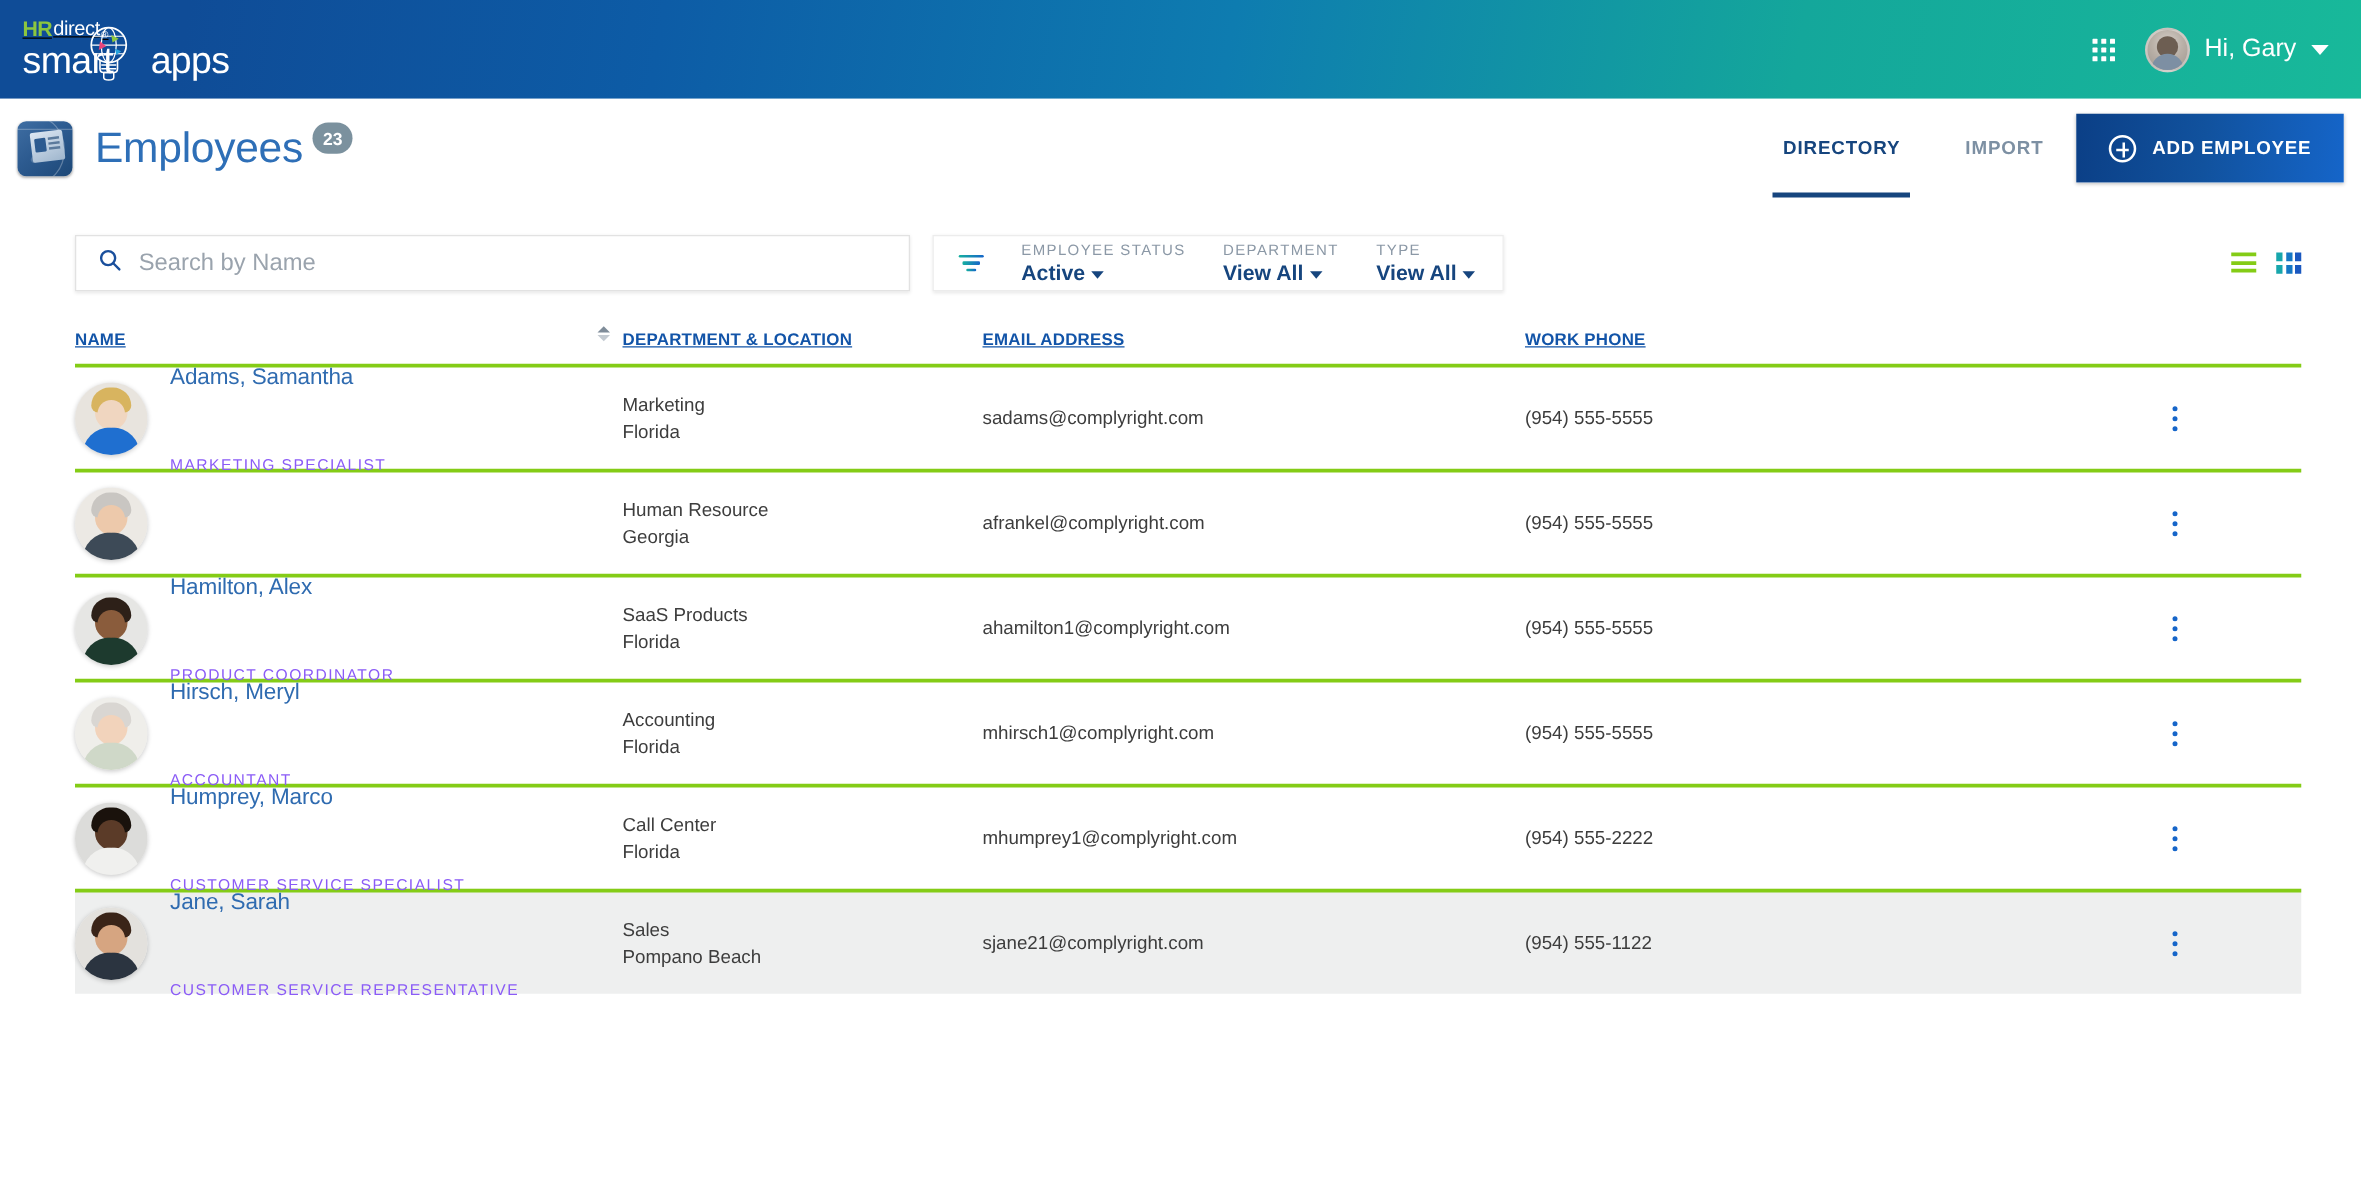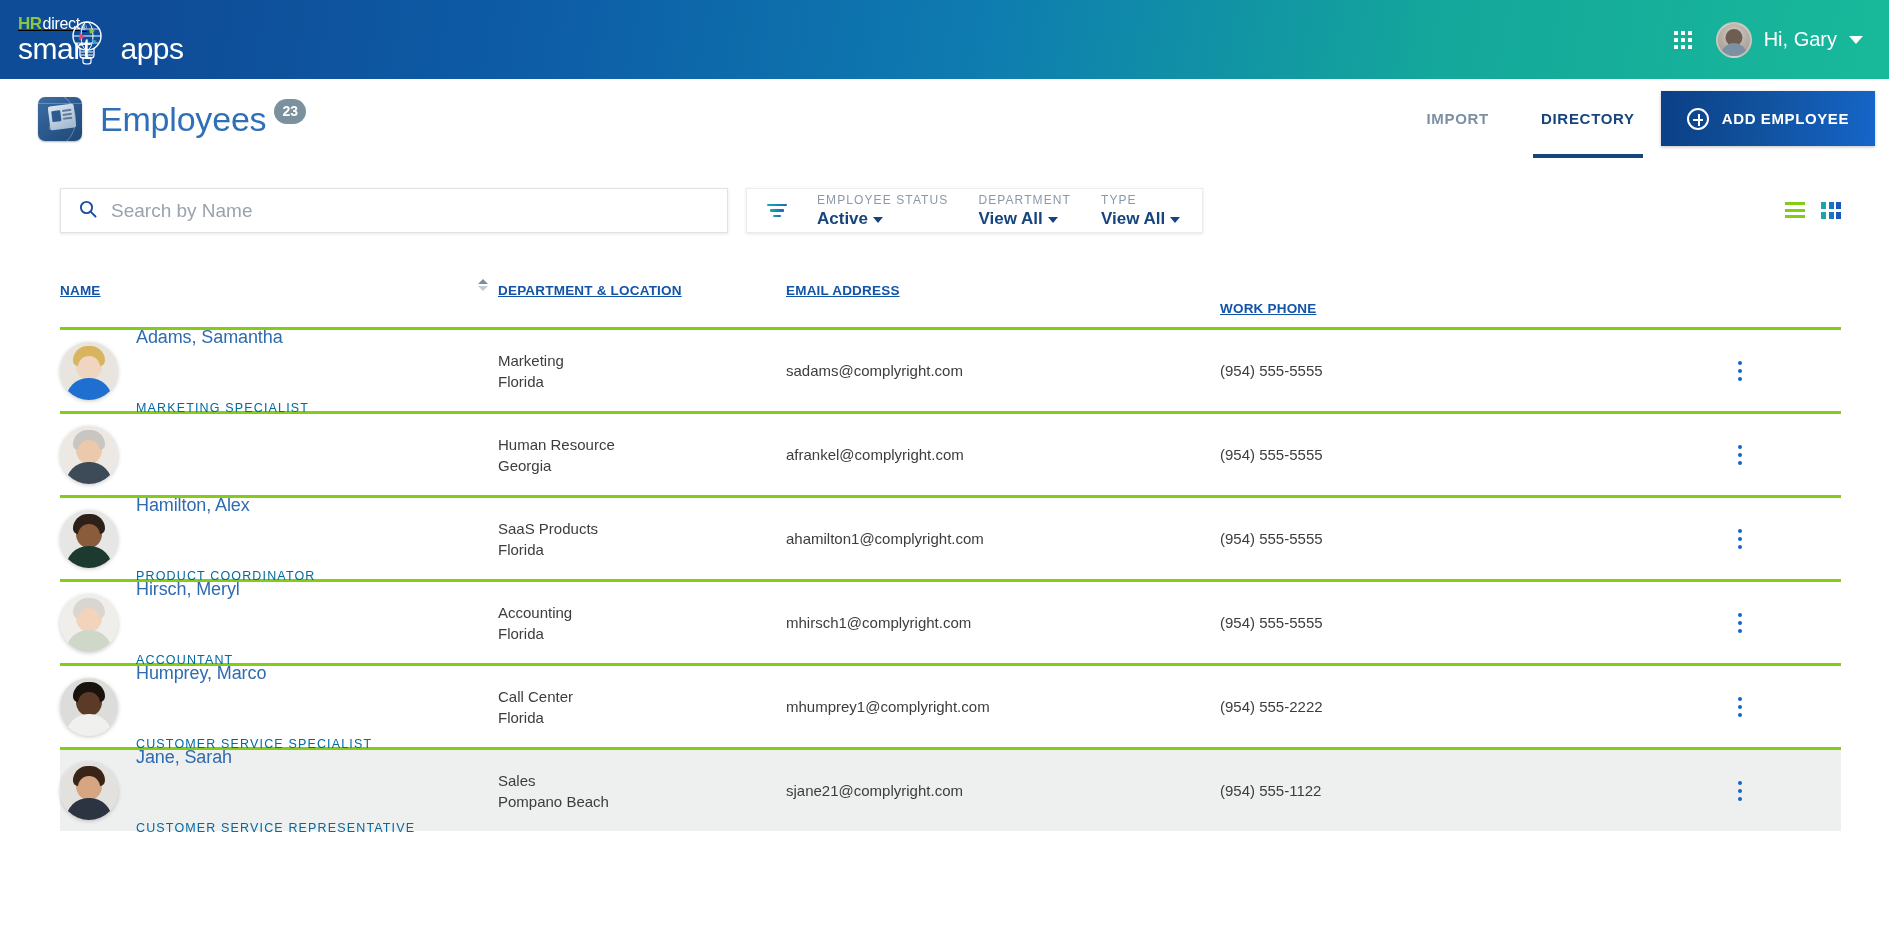--- a/index.html
+++ b/index.html
@@ -121,21 +121,20 @@
 
   
   .titlebar {
     height: 79px;
     display: flex;
     align-items: center;
     justify-content: space-between;
     padding: 0 0 0 14px;
     background: #fff;
     position: relative;
-    margin-left: 24px;
   }
   .title-left { display:flex; align-items:center; gap: 18px; }
   .app-icon {
     width: 44px; height: 44px; border-radius: 7px;
     background: linear-gradient(140deg, #3f6ea3 0%, #2d5b90 45%, #1d4877 100%);
     position: relative; overflow:hidden;
     box-shadow: 0 1px 2px rgba(0,0,0,.3);
   }
   .app-icon .globe {
     position:absolute; inset:0;
@@ -286,21 +285,21 @@
   }
   .th {
     font-size: 13.5px; font-weight: bold; color:#1254a8;
     letter-spacing: .2px;
     text-decoration: underline;
     cursor: pointer;
   }
   .col-name   { width: 438px; position:relative; }
   .col-dept   { width: 288px; }
   .col-email  { width: 434px; }
-  .col-phone  { width: 480px; margin-top: 36px; }
+  .col-phone  { width: 480px; }
   .col-menu   { width: 80px; display:flex; justify-content:center; }
   .sort-arrows {
     position:absolute; right: 10px; top: -2px;
     display:flex; flex-direction:column; gap:2px; cursor:pointer;
   }
   .sort-arrows .up {
     width:0;height:0;border-left:5px solid transparent;border-right:5px solid transparent;
     border-bottom:5px solid #7f8c99;
   }
   .sort-arrows .dn {
@@ -329,21 +328,21 @@
   .ava .body {
     position:absolute; left:50%; transform:translateX(-50%);
     border-radius: 22px 22px 0 0;
   }
   .name-wrap { display:flex; flex-direction:column; gap: 5px; }
   .emp-name {
     font-size: 18px; color: #2f6bb0; cursor:pointer;
     letter-spacing: -0.1px;
   }
   .emp-title {
-    font-size: 12.5px; color:#0369a1; letter-spacing: 1.15px; margin-top: 48px;
+    font-size: 12.5px; color:#8b5cf6; letter-spacing: 1.15px; margin-top: 48px;
   }
   .cell-dept { width: 288px; display:flex; flex-direction:column; gap:4px; }
   .dept-line { font-size: 15px; color:#3d3d3d; }
   .cell-email { width: 434px; font-size: 15px; color:#3d3d3d; }
   .cell-phone { width: 480px; font-size: 15px; color:#3d3d3d; }
   .cell-menu { width: 80px; display:flex; justify-content:center; }
   .kebab { display:flex; flex-direction:column; gap:4px; cursor:pointer; padding: 6px; }
   .kebab i { width:4px;height:4px;border-radius:50%;background:#1565c9; display:block;}
 </style>
 </head>
@@ -403,22 +402,22 @@
       <div class="globe"></div>
       <div class="card"></div>
     </div>
     <div>
       <span class="page-title">Employees</span><span class="count-badge">23</span>
     </div>
   </div>
 
   <div class="title-right">
     <div class="navtabs">
+      <div class="navtab active">DIRECTORY</div>
       <div class="navtab">IMPORT</div>
-      <div class="navtab active">DIRECTORY</div>
     </div>
     <button class="add-btn">
       <span class="plus-circle"></span>
       <span>ADD EMPLOYEE</span>
     </button>
   </div>
 </div>
 
 <div class="content">
 

